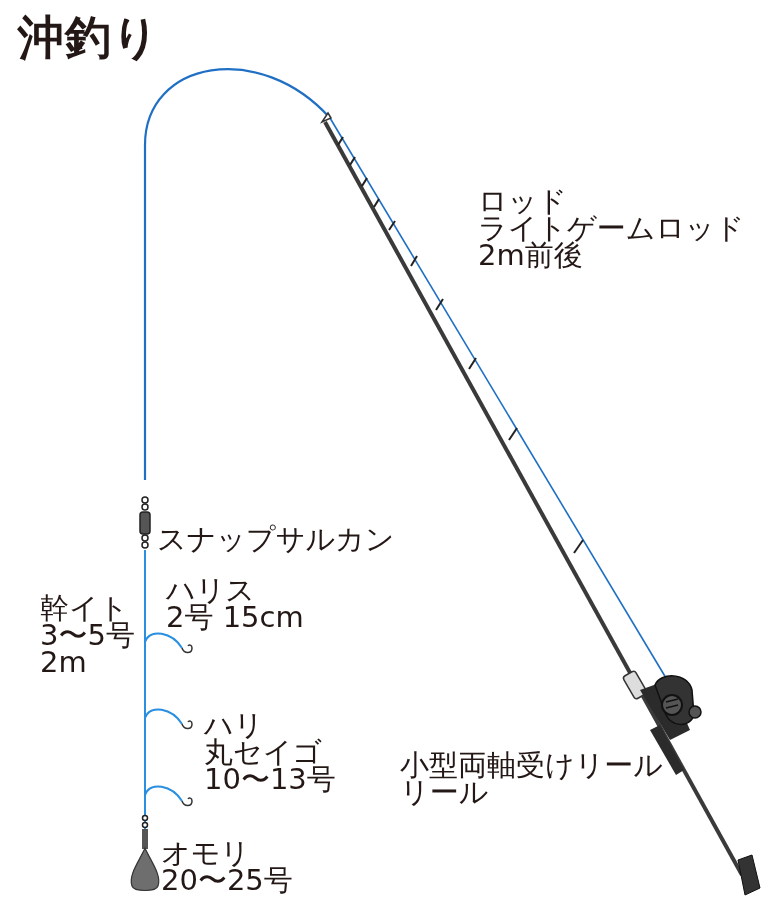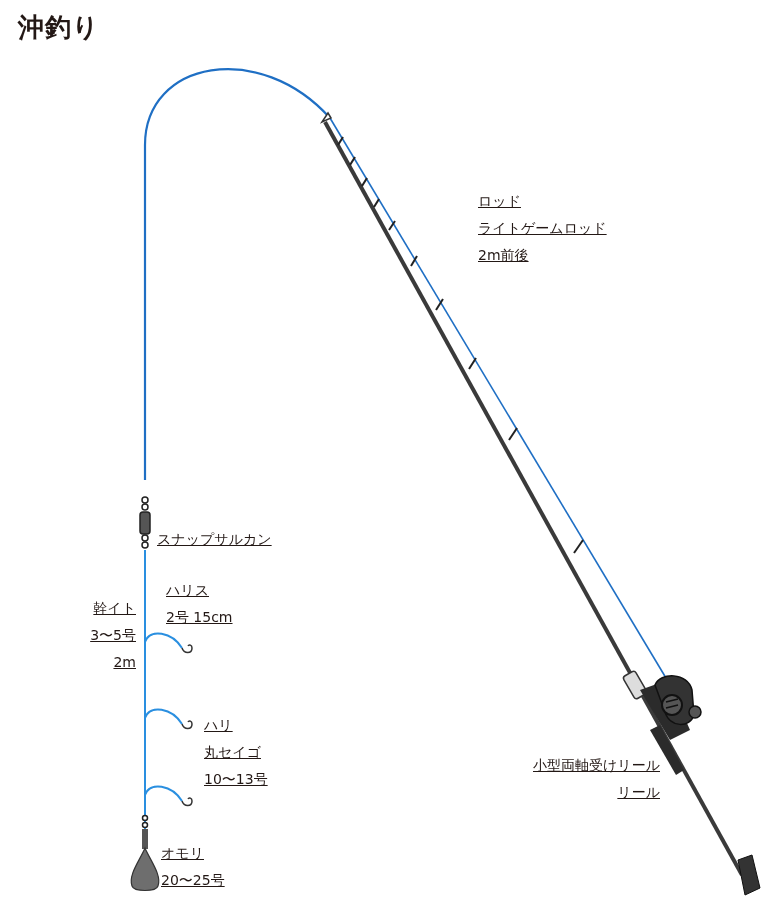--- a/index.html
+++ b/index.html
@@ -1,23 +1,23 @@
 <!DOCTYPE html>
 <html><head>
 <meta charset="utf-8">
 <style>
   html, body { margin: 0; padding: 0; background: #ffffff; }
   body { width: 768px; height: 902px; position: relative; overflow: hidden;
          font-family: "DejaVu Sans", "Liberation Sans", sans-serif; color: #231815; }
   #diagram { position: absolute; left: 0; top: 0; }
-  .title { position: absolute; left: 18px; top: 14px; font-size: 26px; font-weight: bold;
+  .title { position: absolute; left: 18px; top: 14px; font-size: 46px; font-weight: bold;
            letter-spacing: 1px; line-height: 1; }
-  .label { position: absolute; font-size: 14px; line-height: 27px; white-space: nowrap; text-decoration: underline; }
+  .label { position: absolute; font-size: 29px; line-height: 27px; white-space: nowrap; }
   .label div { display: block; }
-  .right { text-align: right; }
+  .right { text-align: left; }
 </style>
 </head>
 <body>
 
 <svg id="diagram" width="768" height="902" viewBox="0 0 768 902" xmlns="http://www.w3.org/2000/svg">
 
   <path d="M145 480 L145 145 C145 60 260 40 330 118" fill="none" stroke="#1f6fc4" stroke-width="2.2"></path>
 
   <path d="M330 118 L672 688" fill="none" stroke="#1f6fc4" stroke-width="1.6"></path>
 

